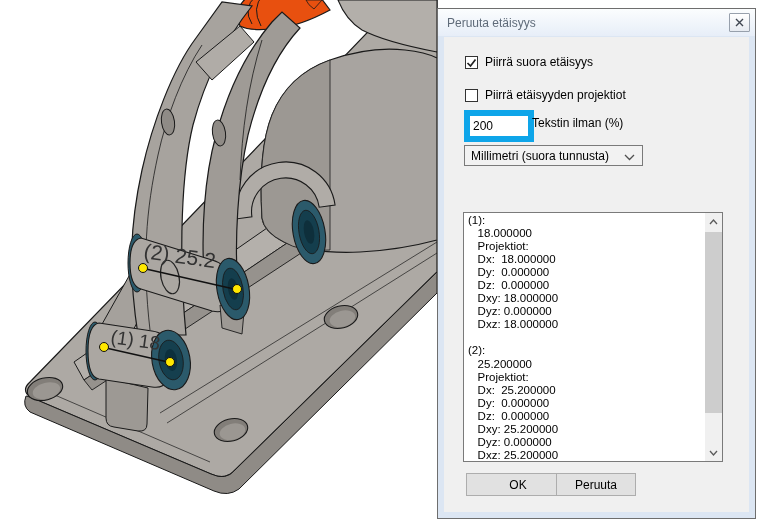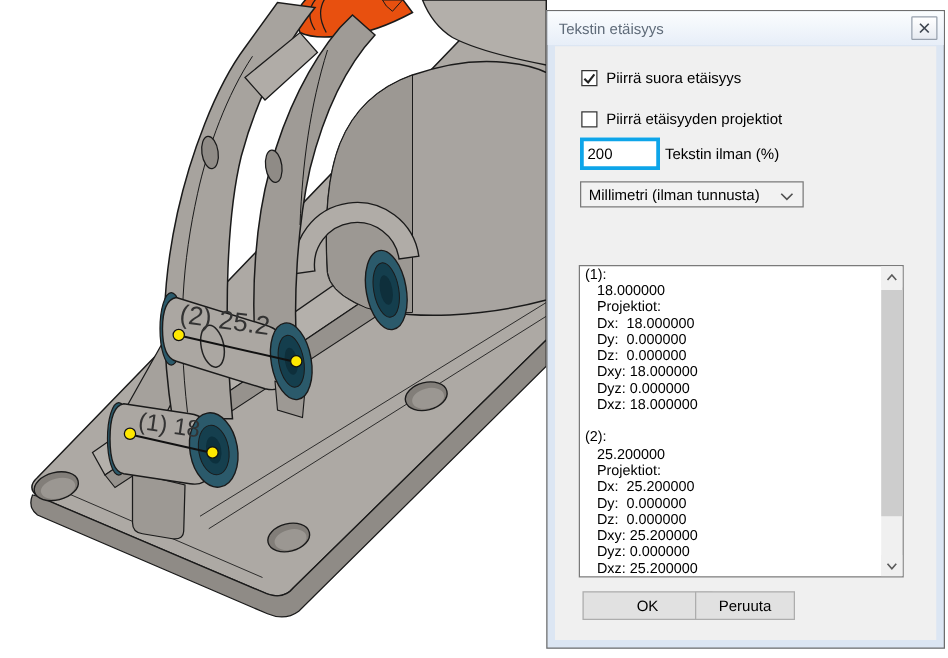--- a/index.html
+++ b/index.html
@@ -21,21 +21,21 @@
   .close-btn svg{display:block;}
   .client{position:absolute;left:6px;right:6px;top:28px;bottom:6px;background:#f0f0f0;}
 
   .cb-row{position:absolute;display:flex;align-items:center;font-size:12px;color:#000;}
   .cb-box{width:13px;height:13px;background:#fff;border:1px solid #333;margin-right:7px;
           display:flex;align-items:center;justify-content:center;box-sizing:border-box;}
   .cb-box .check{display:none;}
   .cb-box.is-checked .check{display:block;}
 
   .size-input{position:absolute;left:20px;top:73px;width:52px;height:18px;
-              border:3px solid #0ea5e9;background:#fff;font-family:"Liberation Sans",sans-serif;
+              border:6px solid #0ea5e9;background:#fff;font-family:"Liberation Sans",sans-serif;
               font-size:12px;padding:1px 3px;}
   .size-label{position:absolute;left:88px;top:79px;font-size:12px;color:#000;}
 
   .combo{position:absolute;left:20px;top:108px;width:179px;height:21px;
          border:1px solid #7a7a7a;background:#f2f2f2;font-size:12px;color:#000;
          display:flex;align-items:center;padding:0 22px 0 6px;box-sizing:border-box;}
   .combo .chev{position:absolute;right:7px;top:8px;}
 
   .push-btn{position:absolute;height:23px;background:#e1e1e1;border:1px solid #adadad;
             font-family:"Liberation Sans",sans-serif;font-size:12px;color:#000;
@@ -171,21 +171,21 @@
     <g>
       <circle cx="143" cy="268" r="4.5" fill="#ffe800" stroke="#111" stroke-width="1"></circle>
       <circle cx="237" cy="289" r="4.5" fill="#ffe800" stroke="#111" stroke-width="1"></circle>
       <circle cx="104" cy="347" r="4.5" fill="#ffe800" stroke="#111" stroke-width="1"></circle>
       <circle cx="170" cy="362" r="4.5" fill="#ffe800" stroke="#111" stroke-width="1"></circle>
     </g>
   </svg>
 
   <div class="dialog">
     <div class="titlebar">
-      <span>Tekstin etäisyys</span>
+      <span>Peruuta etäisyys</span>
       <div class="close-btn">
         <svg width="9" height="9" viewBox="0 0 9 9">
           <path d="M1,1 L8,8 M8,1 L1,8" stroke="#3f4650" stroke-width="1.4" fill="none"></path>
         </svg>
       </div>
     </div>
 
     <div class="client">
 
       <div class="cb-row" style="left:21px;top:18px;">
@@ -201,21 +201,21 @@
         <span class="cb-box">
           
         </span>
         <span>Piirrä etäisyyden projektiot</span>
       </div>
 
       <input class="size-input" readonly="" value="200" style="">
       <span class="size-label">Tekstin ilman (%)</span>
 
       <div class="combo">
-        <span>Millimetri (ilman tunnusta)</span>
+        <span>Millimetri (suora tunnusta)</span>
         <svg class="chev" width="11" height="7" viewBox="0 0 11 7">
           <polyline points="1,1 5.5,5.5 10,1" fill="none" stroke="#505050" stroke-width="1.3"></polyline>
         </svg>
       </div>
 
 
       <div class="listbox">
         <pre>(1):
    18.000000
    Projektiot:

